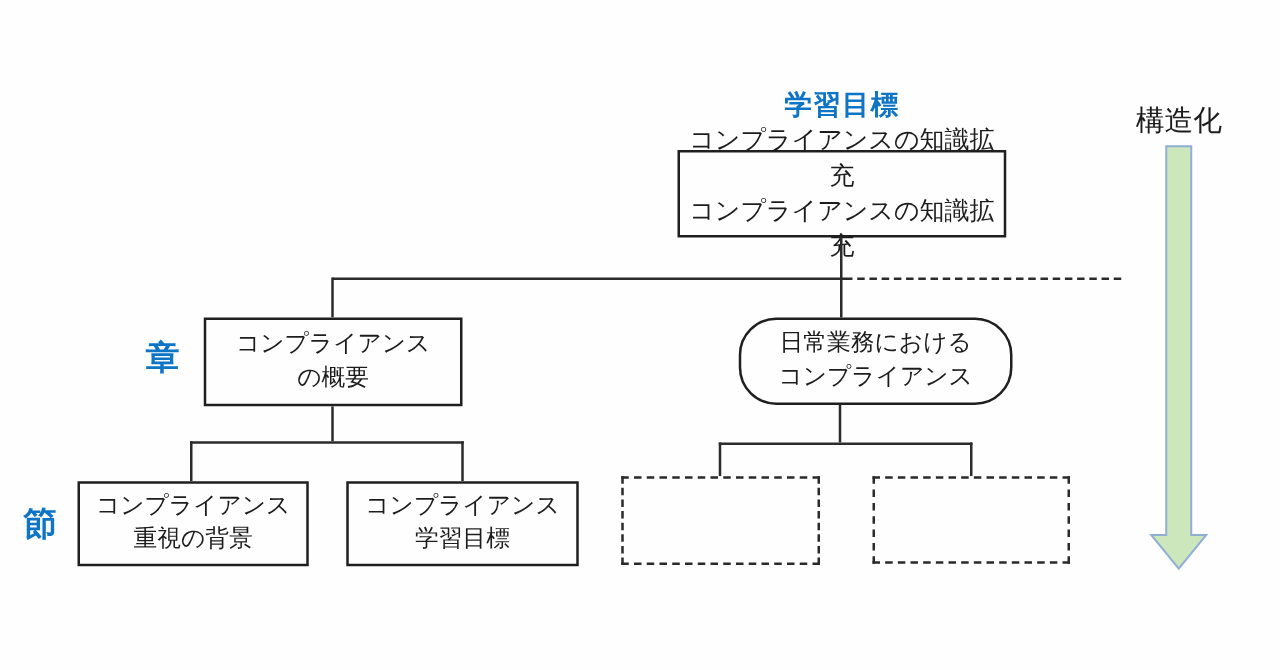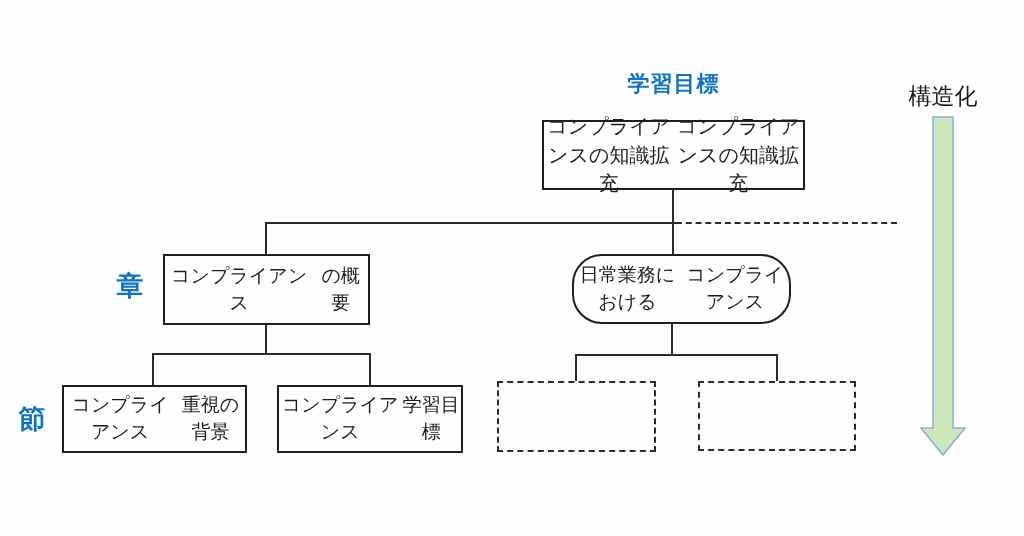--- a/index.html
+++ b/index.html
@@ -25,32 +25,32 @@
   .title-lbl { left: 542px; top: 69px; width: 263px; font-size: 22px; letter-spacing: 1px; }
   .struct-lbl { left: 880px; top: 81px; width: 126px; font-size: 23px; font-weight: 500; color: #1c1c1c; }
   .chapter-lbl { left: 104px; top: 268px; width: 52px; font-size: 27px; }
   .section-lbl { left: 6px; top: 401px; width: 52px; font-size: 27px; }
 
   .box {
     position: absolute;
     border: 2px solid #1f1f1f;
     background: #fefefe;
     display: flex;
-    flex-direction: row;
+    flex-direction: column;
     align-items: center;
     justify-content: center;
     text-align: center;
     font-size: 19px;
     font-weight: 500;
     line-height: 1.42;
     color: #1c1c1c;
   }
   .box-goal    { left: 542px; top: 120px; width: 263px; height: 70px; font-size: 20px; }
   .box-ch1     { left: 163px; top: 254px; width: 207px; height: 71px; }
-  .box-ch2     { left: 572px; top: 254px; width: 219px; height: 70px; border-radius: 30px; }
+  .box-ch2     { left: 591px; top: 254px; width: 219px; height: 70px; border-radius: 30px; }
   .box-sec1    { left:  62px; top: 385px; width: 185px; height: 68px; }
   .box-sec2    { left: 277px; top: 385px; width: 186px; height: 68px; }
   .box-dash1   { left: 497px; top: 381px; width: 159px; height: 71px; border: 2px dashed #2a2a2a; }
   .box-dash2   { left: 698px; top: 381px; width: 158px; height: 70px; border: 2px dashed #2a2a2a; }
 
   .line { position: absolute; background: var(--line); }
   .v { width: 2px; }
   .h { height: 2px; }
   .v-goal      { left: 672px; top: 190px; height: 64px; }
   .h-main      { left: 266px; top: 222px; width: 410px; }

